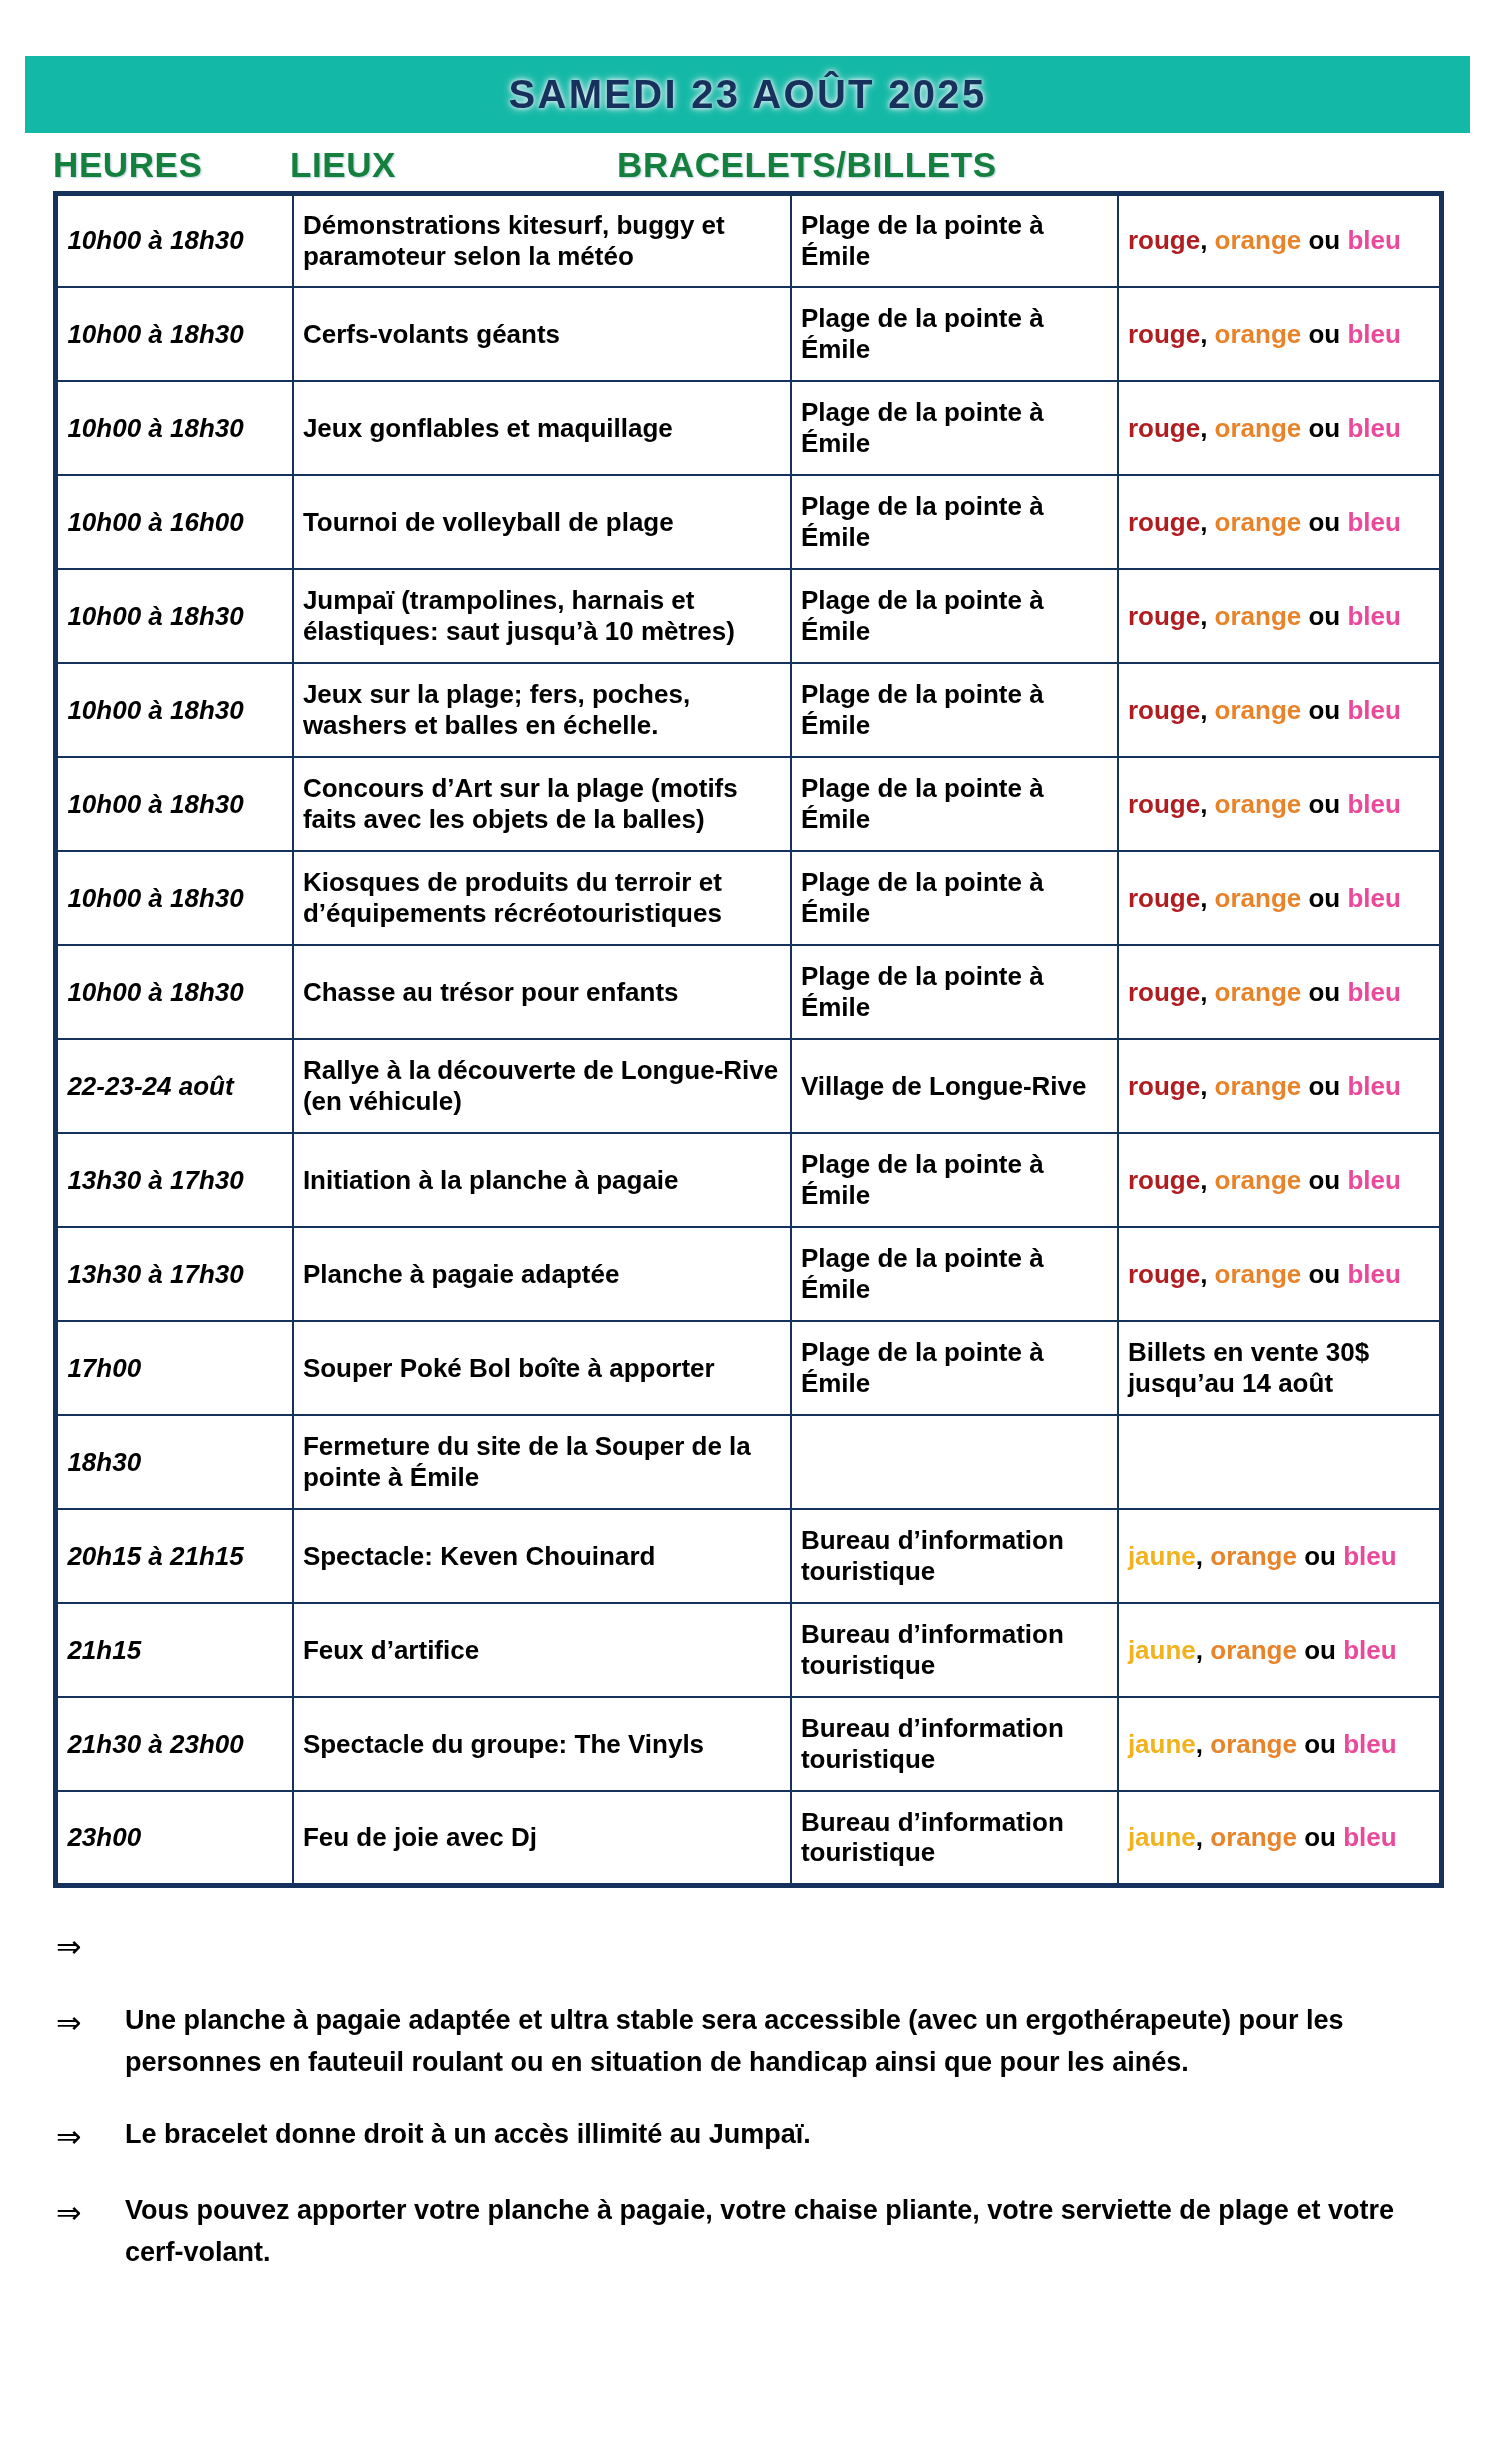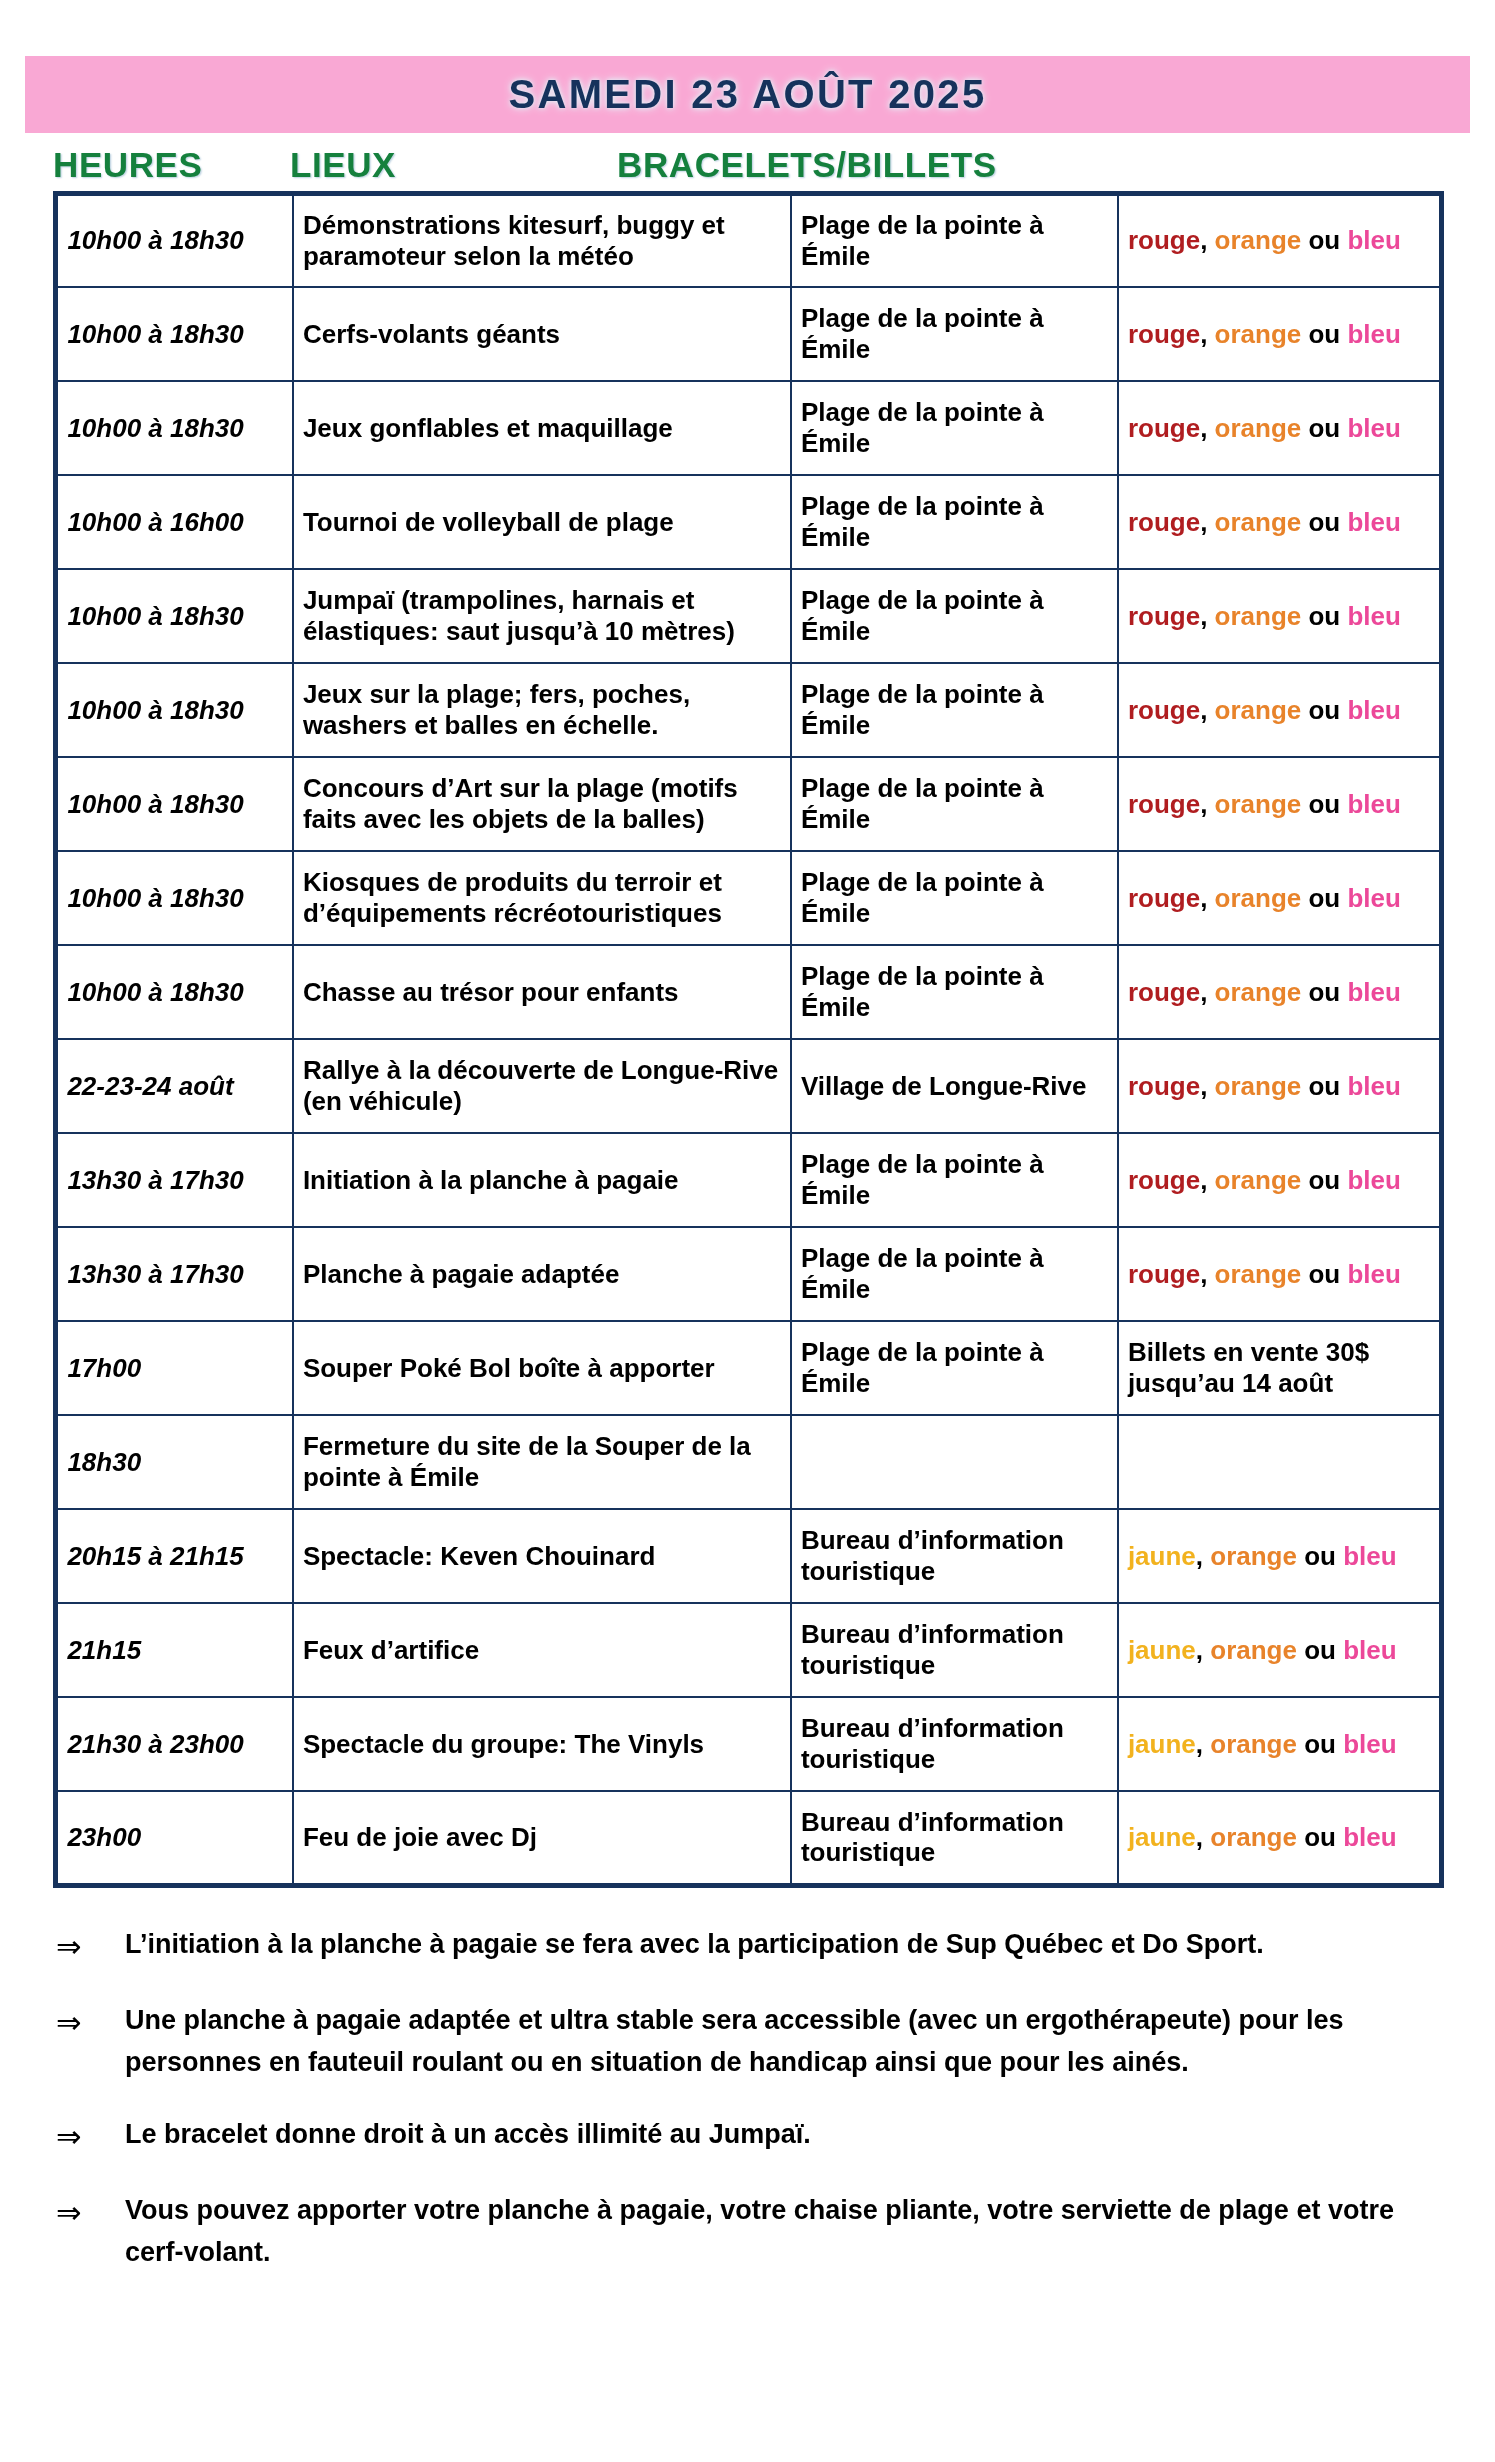--- a/index.html
+++ b/index.html
@@ -2,21 +2,21 @@
 <html style="font-size:9.4px"><head>
 <meta charset="utf-8">
 <style>
   html,body{margin:0;padding:0;}
   body{
     width:1495px;height:2462px;background:#ffffff;
     font-family:"Liberation Sans",sans-serif;font-weight:bold;color:#000;
     position:relative;
   }
   .title-band{
-    margin:56px 24.6px 0 24.6px;height:77px;background:#f9a8d4;
+    margin:56px 24.6px 0 24.6px;height:77px;background:#14b8a6;
     display:flex;align-items:center;justify-content:center;
   }
   .title{
     font-size:40px;color:#16325c;letter-spacing:2.3px;
     text-shadow:0 0 8.2px #e9f2f8,0 0 4.1px #dcebf4;
   }
   .col-headers{display:flex;margin:11.7px 0 5.9px 53px;width:1387px;}
   .ch{
     color:#15803d;font-size:35px;text-align:left;letter-spacing:0.6px;
     text-shadow:1.2px 1.2px 1.8px #bcd1e0;
@@ -192,21 +192,20 @@
         <td class="loc">Bureau d’information touristique</td>
         <td class="bra"><span class="c-jaune">jaune</span><span class="sep">, </span><span class="c-orange">orange</span><span class="sep"> ou </span><span class="c-bleu">bleu</span></td>
       </tr>
 
     </tbody>
   </table>
 
   <div class="notes">
     <div class="note">
       <span class="arrow">⇒</span>
-      <span class="note-text">L’initiation à la planche à pagaie se fera avec la participation de Sup Québec et Do Sport.</span>
     </div>
     <div class="note">
       <span class="arrow">⇒</span>
       <span class="note-text">Une planche à pagaie adaptée et ultra stable sera accessible (avec un ergothérapeute) pour les personnes en fauteuil roulant ou en situation de handicap ainsi que pour les ainés.</span>
     </div>
     <div class="note">
       <span class="arrow">⇒</span>
       <span class="note-text">Le bracelet donne droit à un accès illimité au Jumpaï.</span>
     </div>
     <div class="note">

